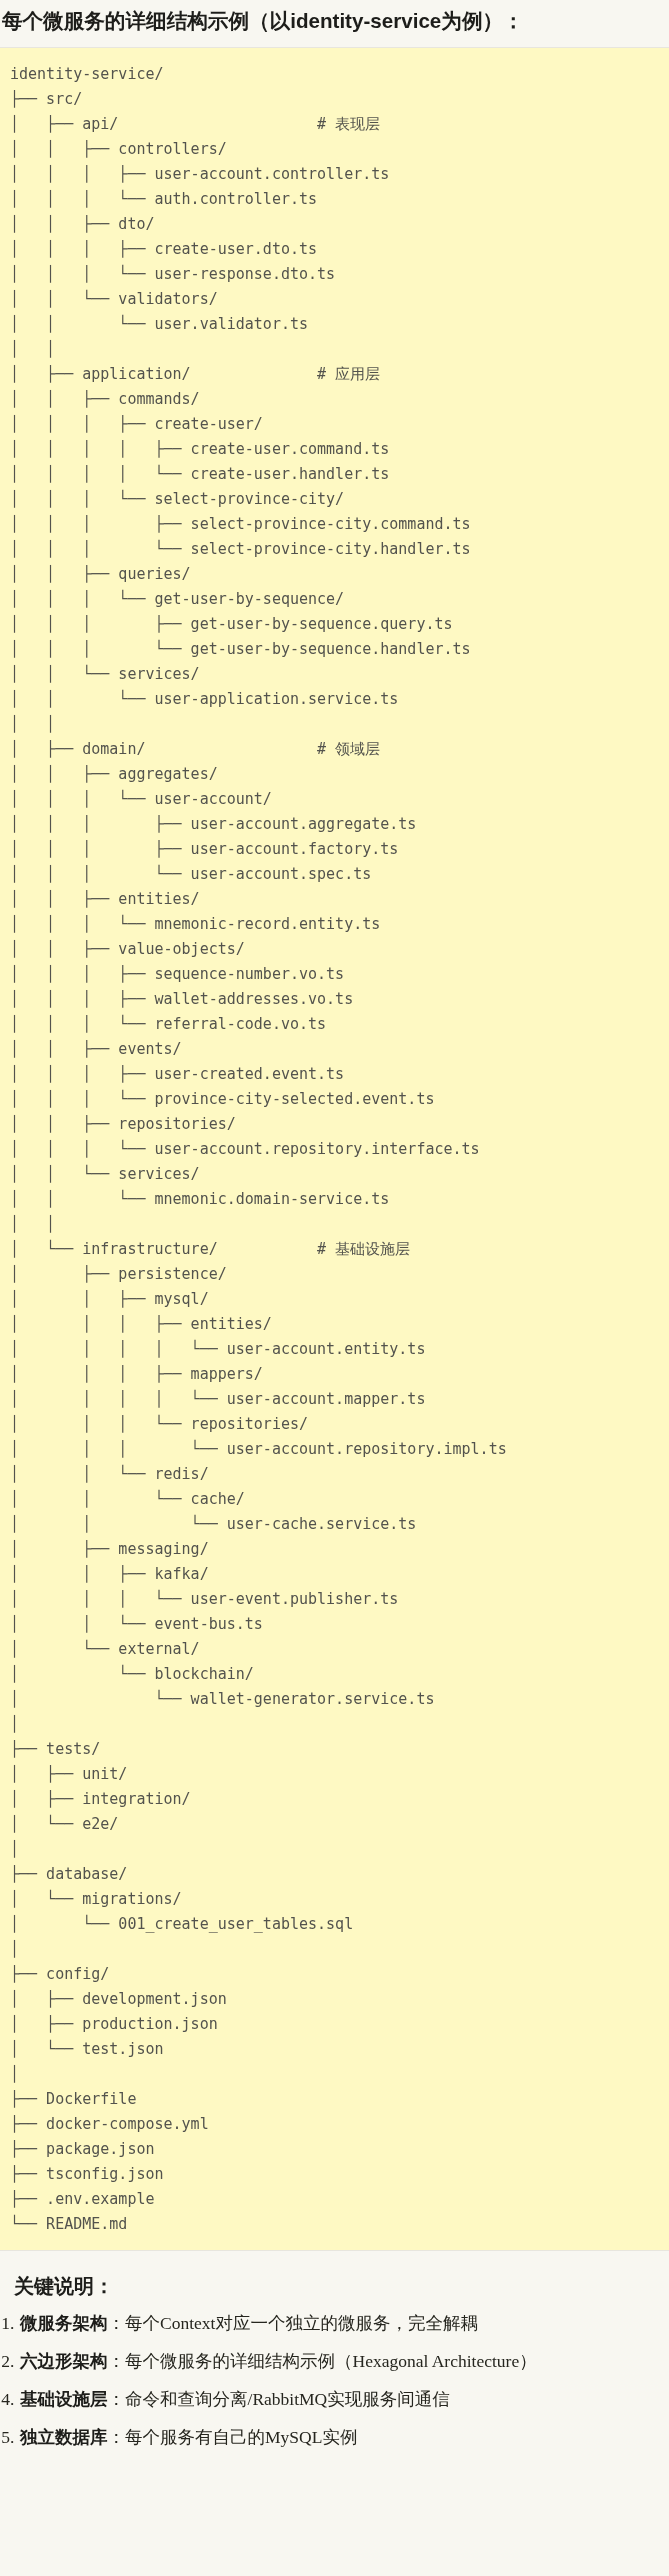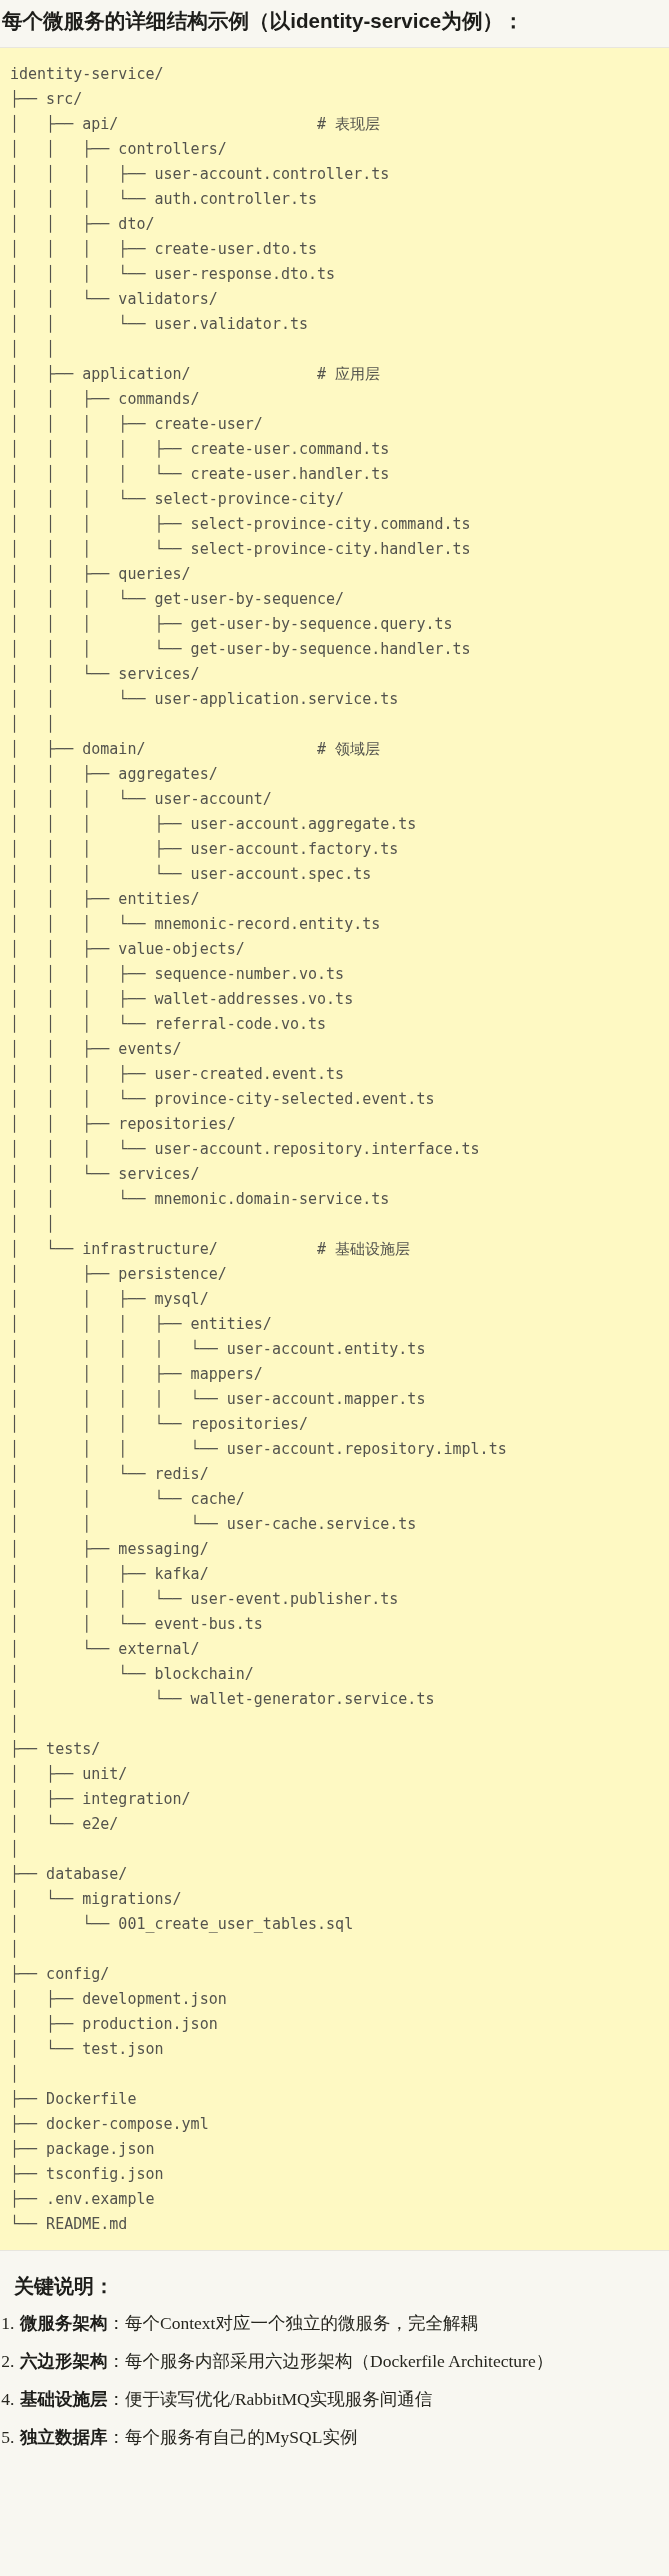--- a/index.html
+++ b/index.html
@@ -172,24 +172,24 @@
 └── README.md</pre>
   </div>
 
   <h3 class="notes-heading">关键说明：</h3>
 
   <ol class="key-notes">
     <li class="key-note-item">
       <span class="num">1.</span><span class="term">微服务架构</span><span class="rest">：每个Context对应一个独立的微服务，完全解耦</span>
     </li>
     <li class="key-note-item">
-      <span class="num">2.</span><span class="term">六边形架构</span><span class="rest">：每个服务内部采用六边形架构（Dockerfile Architecture）</span>
+      <span class="num">2.</span><span class="term">六边形架构</span><span class="rest">：每个微服务的详细结构示例（Hexagonal Architecture）</span>
     </li>
     <li class="key-note-item">
-      <span class="num">4.</span><span class="term">基础设施层</span><span class="rest">：便于读写优化/RabbitMQ实现服务间通信</span>
+      <span class="num">4.</span><span class="term">基础设施层</span><span class="rest">：命令和查询分离/RabbitMQ实现服务间通信</span>
     </li>
     <li class="key-note-item">
       <span class="num">5.</span><span class="term">独立数据库</span><span class="rest">：每个服务有自己的MySQL实例</span>
     </li>
   </ol>
 
 
 </div>
 
 

